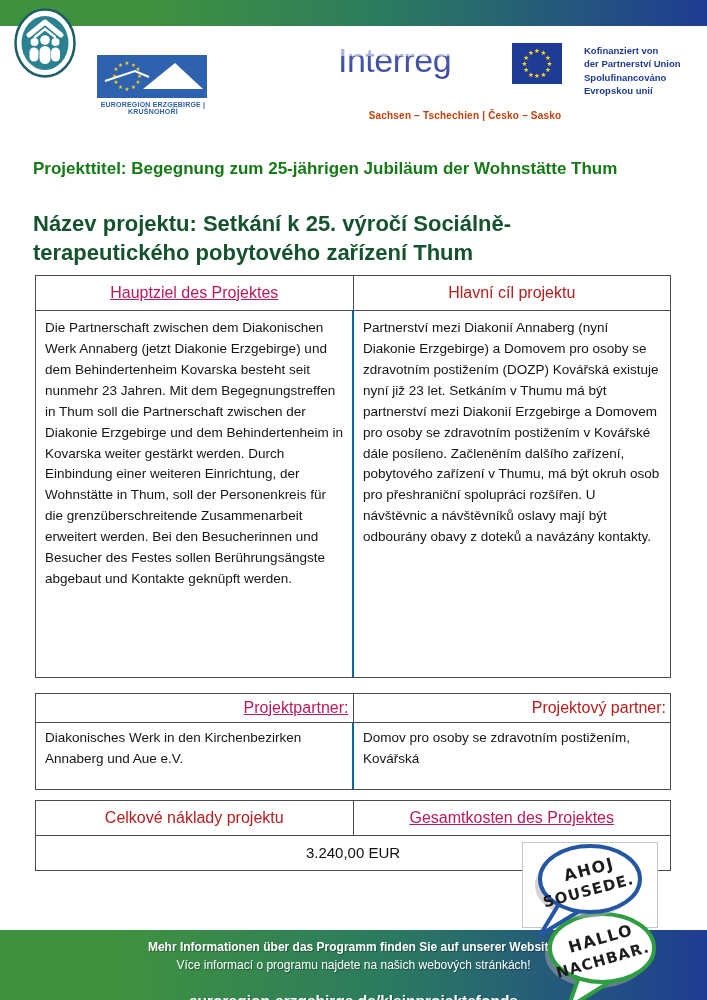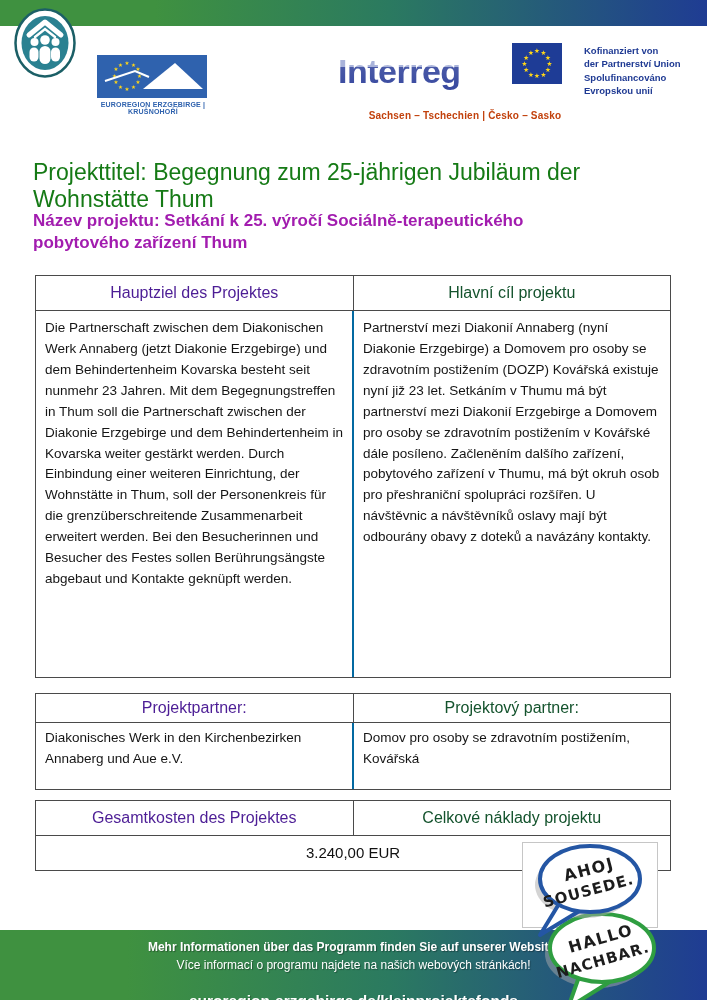--- a/index.html
+++ b/index.html
@@ -13,67 +13,67 @@
     position:absolute; left:0; top:0; width:707px; height:26px;
     background:linear-gradient(90deg,#3f9140 0%,#3f9140 22%,#2b7a60 55%,#1f3c93 100%);
   }
   .logo-circle { position:absolute; left:14px; top:8px; width:62px; height:70px; z-index:2; }
   .euroregion-logo { position:absolute; left:97px; top:55px; width:110px; height:43px; }
   .euroregion-label {
     position:absolute; left:78px; top:101px; width:150px; text-align:center;
     font-size:7px; font-weight:bold; letter-spacing:.2px; color:#2f62ae;
   }
   .interreg {
-    position:absolute; left:338px; top:52px;
-    font-size:34px; font-weight:bold; letter-spacing:-.5px; color:#47569f;
+    position:absolute; left:338px; top:41px;
+    font-size:34px; font-weight:normal; letter-spacing:-.5px; color:#47569f;
   }
   @supports (-webkit-background-clip:text) {
     .interreg {
       background:linear-gradient(180deg,#a9b3da 0%,#a9b3da 38%,#4a5aa8 38%,#36479e 100%);
       -webkit-background-clip:text; background-clip:text; color:transparent;
     }
   }
   .euflag { position:absolute; left:512px; top:43px; width:50px; height:41px; }
   .cofinance {
     position:absolute; left:584px; top:44px; width:120px;
     font-size:9.5px; font-weight:bold; color:#1f3a93; line-height:1.4;
   }
   .program-line {
     position:absolute; left:340px; top:110px; width:250px; text-align:center;
     font-size:10px; font-weight:bold; color:#c2410c; letter-spacing:.2px;
   }
   
   .title-de {
     position:absolute; left:33px; top:159px; width:650px; margin:0;
-    font-size:23px; font-weight:normal; color:#157a15;
+    font-size:17px; font-weight:bold; color:#157a15;
   }
   .title-cz {
     position:absolute; left:33px; top:210px; width:585px; margin:0;
-    font-size:17px; font-weight:bold; color:#a21caf; line-height:1.3;
+    font-size:22px; font-weight:bold; color:#14532d; line-height:1.3;
   }
   
   .tbl {
     position:absolute; left:35px; width:636px; box-sizing:border-box;
     border:1px solid #4a4a4a; background:#fff;
   }
   .thead { display:flex; border-bottom:1px solid #4a4a4a; }
   .th { flex:1; text-align:center; font-size:16px; padding:8px 4px; box-sizing:border-box; }
   .th + .th { border-left:1px solid #4a4a4a; }
-  .green { color:#4c1d95; }
-  .blue  { color:#14532d; }
+  .green { color:#be185d;text-decoration:underline; }
+  .blue  { color:#b91c1c; }
   .tbody { display:flex; }
   .td {
     flex:1; box-sizing:border-box; font-size:13.5px; line-height:1.55;
     padding:7px 9px; color:#151515;
   }
   .td + .td { border-left:2px solid #0369a1; }
   .goal { top:275px; }
   .goal .tbody { min-height:366px; }
   .partner { top:693px; }
-  .partner .th { padding:5px 4px; }
+  .partner .th { padding:5px 4px;text-align:right; }
   .partner .td { min-height:66px; padding-top:5px; }
   .cost { top:800px; }
   .tvalue {
     text-align:center; font-size:15px; color:#111; padding:8px 4px 9px 4px;
   }
   
   .bubble-box {
     position:absolute; left:522px; top:842px; width:136px; height:86px;
     background:#fff; border:1px solid #c6c6c6; box-sizing:border-box; z-index:3;
   }
@@ -189,22 +189,22 @@
       <div class="th blue">Projektový partner:</div>
     </div>
     <div class="tbody">
       <div class="td">Diakonisches Werk in den Kirchenbezirken Annaberg und Aue e.V.</div>
       <div class="td">Domov pro osoby se zdravotním postižením, Kovářská</div>
     </div>
   </div>
 
   <div class="tbl cost">
     <div class="thead">
+      <div class="th blue">Celkové náklady projektu</div>
       <div class="th green">Gesamtkosten des Projektes</div>
-      <div class="th blue">Celkové náklady projektu</div>
     </div>
     <div class="tvalue">3.240,00 EUR</div>
   </div>
 
   <div class="bubble-box"></div>
 
   <div class="bubble bubble-blue">
     <svg width="132" height="102" viewBox="0 0 132 102">
       <ellipse cx="57" cy="44" rx="50" ry="33" fill="#a9a9a9" opacity="0.5"></ellipse>
       <path d="M34,58 L12,94 L58,66 Z" fill="#ffffff" stroke="#2456a4" stroke-width="4" stroke-linejoin="round"></path>

